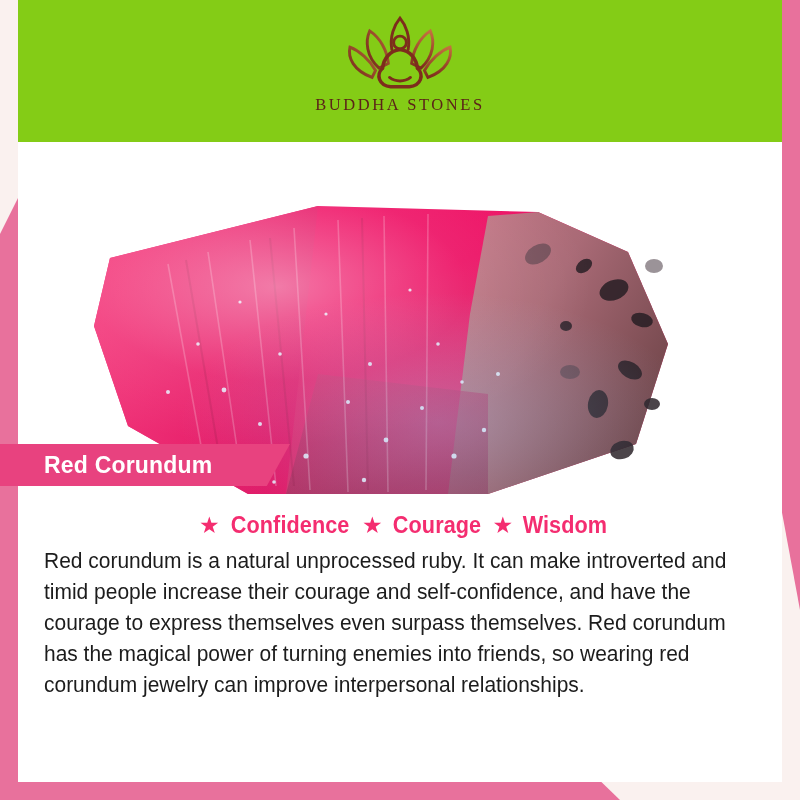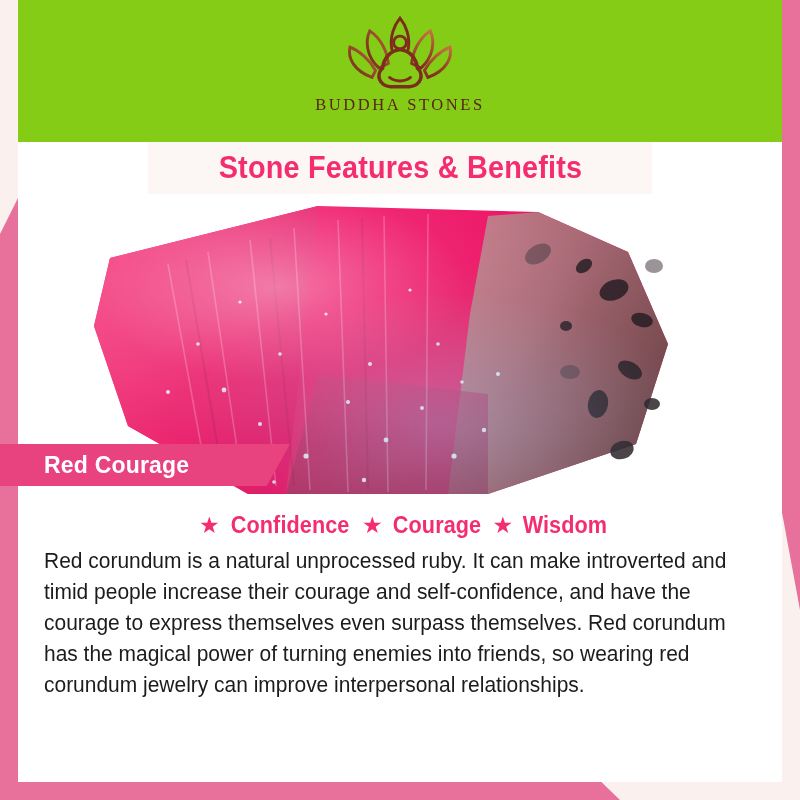--- a/index.html
+++ b/index.html
@@ -353,26 +353,23 @@
           <circle cx="346" cy="286" r="2.2"></circle>
         <circle cx="256" cy="288" r="1.8"></circle>
           <circle cx="444" cy="188" r="1.8"></circle>
       </g>
 
       <path d="M92 64 L300 12 L520 18 L610 58 L650 150 L618 250 L470 300 L230 300 L110 232 L76 132 Z" fill="url(#gSheen)"></path>
       <path d="M92 64 L300 12 L520 18 L610 58 L650 150 L618 250 L470 300 L230 300 L110 232 L76 132 Z" fill="url(#gSheen2)"></path>
     </svg>
   </div>
 
-  <div id="title-band">
-    <div id="title-text">Stone Features &amp; Benefits</div>
-  </div>
 
   <div id="stone-banner">
-    <div id="stone-banner-label">Red Courage</div>
+    <div id="stone-banner-label">Red Corundum</div>
   </div>
 
   <div id="keywords">
     <div class="keyword-group">
       <span class="keyword-star">★</span>
       <span class="keyword-label">Confidence</span>
     </div>
     <div class="keyword-group">
       <span class="keyword-star">★</span>
       <span class="keyword-label">Courage</span>

